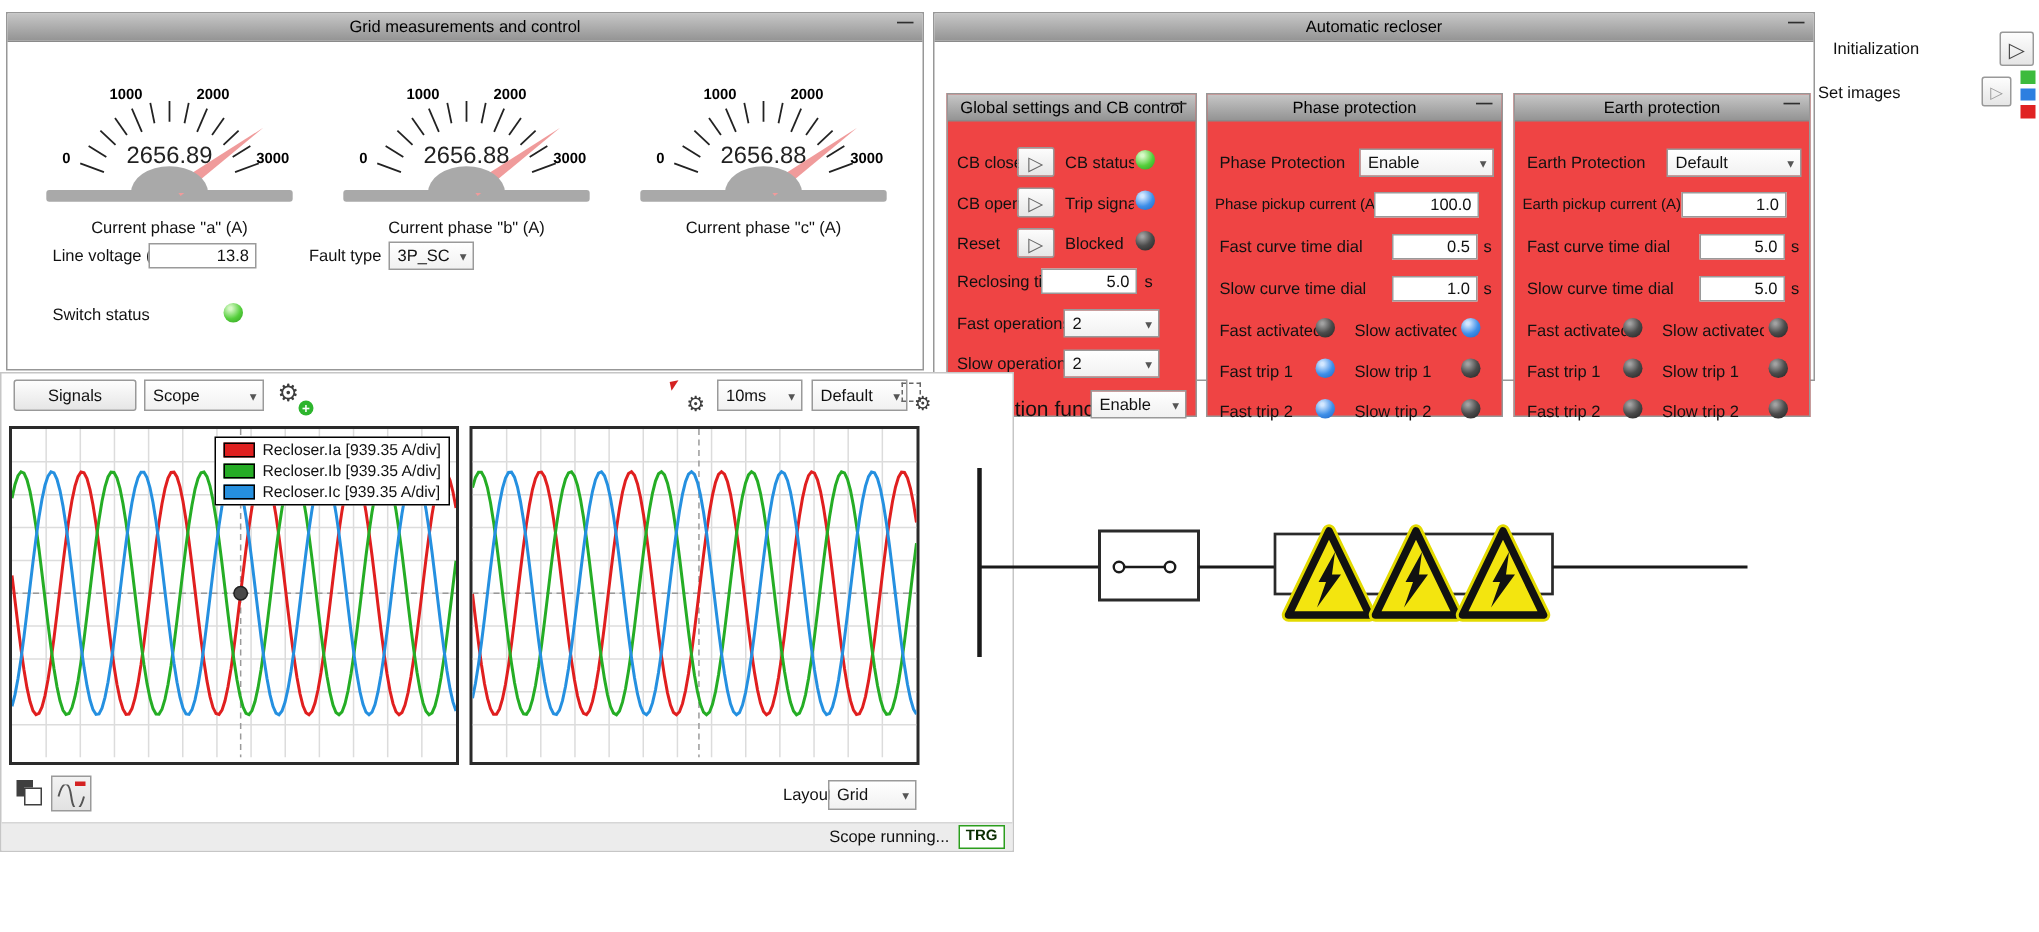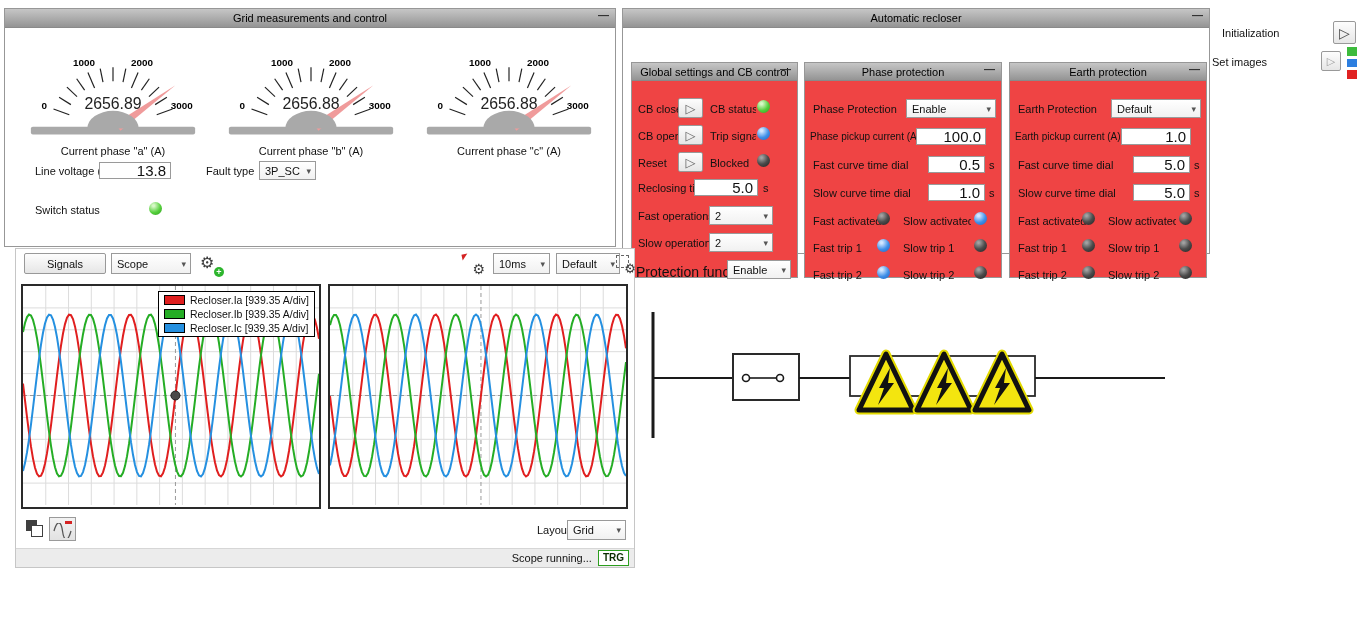--- a/index.html
+++ b/index.html
@@ -7,21 +7,21 @@
        font-family:"Liberation Sans",sans-serif;font-size:11px;color:#111;}
   .panel{position:absolute;background:#fff;border:1px solid #979797;box-sizing:border-box;}
   .titlebar{height:18px;background:linear-gradient(#c6c6c6,#949494);border-bottom:1px solid #8a8a8a;
             display:flex;align-items:center;justify-content:center;position:relative;color:#000;}
   .titlebar.sub{height:17px;}
   .titlebar .min{position:absolute;right:6px;top:0px;font-weight:bold;color:#2f2f2f;}
   .subpanel{position:absolute;border:1px solid #979797;background:#ef4444;box-sizing:border-box;margin-top:28px;}
   .lbl{position:absolute;white-space:nowrap;color:#111;}
   .clip{overflow:hidden;}
   .numbox{position:absolute;height:17px;border:1px solid #9a9a9a;background:#fff;text-align:right;
-          padding:0 4px;box-sizing:border-box;font-family:"Liberation Sans",sans-serif;font-size:15px;color:#111;}
+          padding:0 4px;box-sizing:border-box;font-family:"Liberation Sans",sans-serif;font-size:11px;color:#111;}
   .dd{position:absolute;height:19px;border:1px solid #9a9a9a;background:linear-gradient(#ffffff,#f1f1f1);
       display:flex;align-items:center;box-sizing:border-box;padding-left:5px;}
   .dd .arrow{margin-left:auto;padding:0 4px;color:#555;font-size:9px;}
   .btn{position:absolute;border:1px solid #999;border-radius:2px;background:linear-gradient(#fdfdfd,#e6e6e6);
        display:flex;align-items:center;justify-content:center;box-sizing:border-box;}
   .btn.play{color:#666;font-size:13px;}
   .led{position:absolute;width:13px;height:13px;border-radius:50%;}
   .led.green{background:radial-gradient(circle at 35% 28%,#d6f8c6 8%,#55cf3c 55%,#2e9c1e 100%);}
   .led.blue{background:radial-gradient(circle at 35% 28%,#d2e7ff 8%,#3f8fe8 55%,#1d62c0 100%);}
   .led.dark{background:radial-gradient(circle at 35% 28%,#a2a2a2 6%,#4c4c4c 50%,#1f1f1f 100%);}
@@ -275,21 +275,21 @@
       <span>▷</span>
     </div>
   <span class="lbl" style="left:1212px;top:56px">Set images</span>
   <div class="btn play" style="left:1321px;top:51px;width:20px;height:20px;color:#9a9a9a;font-size:11px">
       <span>▷</span>
     </div>
   <span class="chip" style="left: 1347px; top: 47px; width: 10px; height: 9px; background: rgb(61, 187, 61);"></span>
   <span class="chip" style="left: 1347px; top: 59px; width: 10px; height: 8px; background: rgb(45, 127, 224);"></span>
   <span class="chip" style="left: 1347px; top: 70px; width: 10px; height: 9px; background: rgb(224, 34, 34);"></span>
 
-  <div class="panel" style="left:15px;top:248px;width:620px;height:320px;border-color:#c6c6c6">
+  <div class="panel" style="left:0px;top:248px;width:676px;height:320px;border-color:#c6c6c6">
     <div class="btn" style="left:8px;top:4px;width:82px;height:21px">
       <span>Signals</span>
     </div>
     <div class="dd" style="left:95px;top:4px;width:80px;height:21px">
       <span>Scope</span>
       <span class="arrow">▾</span>
     </div>
     <div class="iconwrap" style="left:184px;top:6px;width:22px;height:20px">
       <span class="gear">⚙</span>
       <span class="plusbub">+</span>

